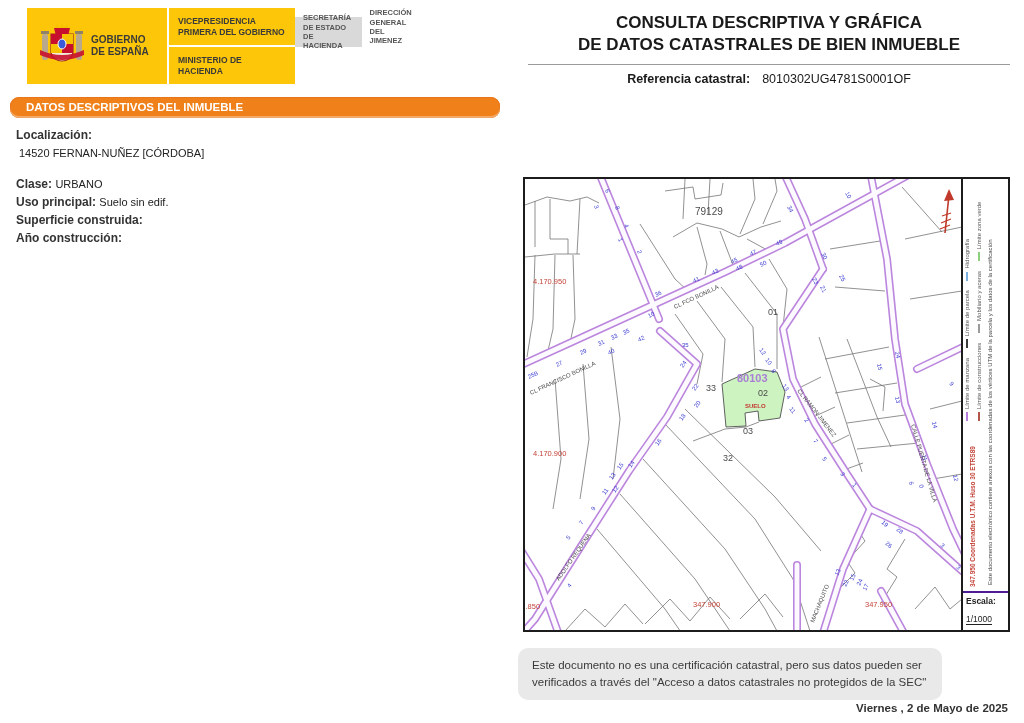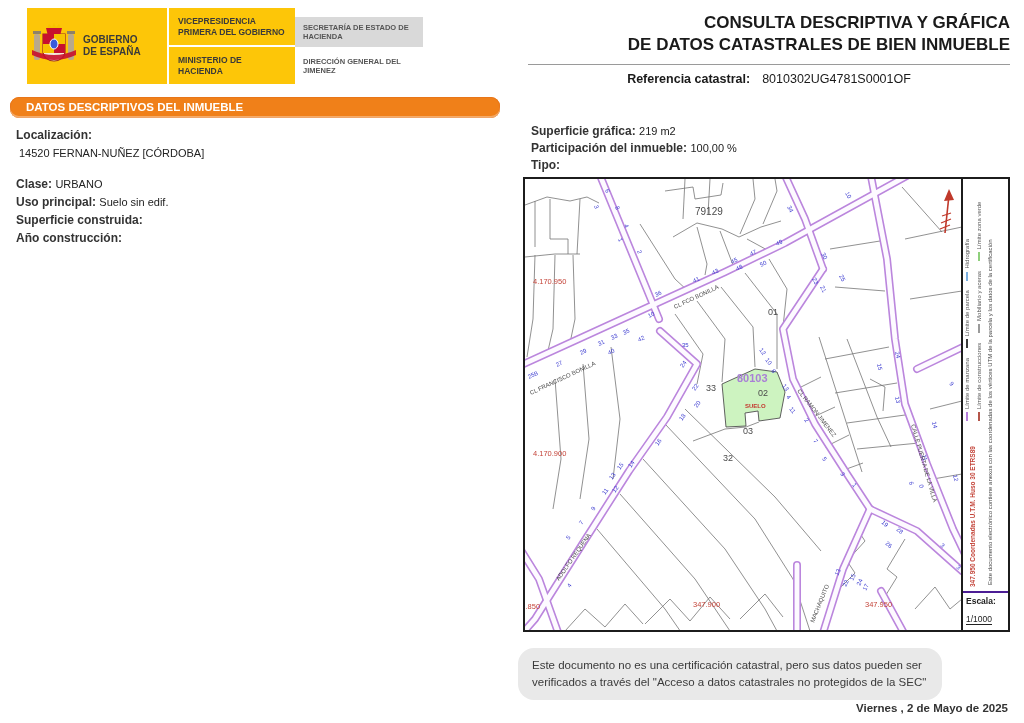--- a/index.html
+++ b/index.html
@@ -1,32 +1,32 @@
 <!DOCTYPE html>
 <html><head>
 <meta charset="utf-8">
 <style>
   html,body{margin:0;padding:0;}
   .page{position:relative;width:1024px;height:723px;background:#ffffff;overflow:hidden;
         font-family:"Liberation Sans",sans-serif;color:#222;}
 
   
   .gov-logo{position:absolute;left:27px;top:8px;height:76px;display:flex;}
-  .logo-a{width:140px;background:#fdc608;display:flex;align-items:center;padding-left:4px;box-sizing:border-box;}
+  .logo-a{width:140px;background:#fdc608;display:flex;align-items:center;padding-left:12px;box-sizing:border-box;}
   .gob-text{font-weight:bold;font-size:10px;line-height:1.25;color:#3a3a3a;margin-left:6px;}
   .logo-b{width:128px;background:#fdc608;border-left:2px solid #fff;display:flex;flex-direction:column;box-sizing:border-box;}
   .logo-b .cell{flex:1;display:flex;align-items:center;padding:0 9px;font-weight:bold;font-size:8.5px;line-height:1.25;color:#3a3a3a;}
   .logo-b .cell.top{border-bottom:2px solid #fff;}
-  .logo-c{width:128px;display:flex;flex-direction:column;box-sizing:border-box;}
+  .logo-c{width:128px;display:flex;box-sizing:border-box;}
   .logo-c .gray{background:#d9d9d9;margin-top:9px;height:30px;display:flex;align-items:center;padding:0 8px;font-weight:bold;font-size:7.5px;line-height:1.25;color:#555;}
   .logo-c .white{height:30px;display:flex;align-items:center;padding:0 8px;margin-top:4px;font-weight:bold;font-size:7.5px;line-height:1.25;color:#555;}
 
   
   .title-block{position:absolute;left:528px;top:12px;width:482px;text-align:center;color:#1a1a1a;}
-  .title-line{font-weight:bold;font-size:17px;line-height:1.32;text-align:right;}
+  .title-line{font-weight:bold;font-size:17px;line-height:1.32;}
   .ref-row{margin-top:7px;border-top:1px solid #9a9a9a;padding-top:7px;font-size:12.5px;}
   .ref-row .lbl{font-weight:bold;margin-right:12px;}
 
   
   .section-bar{position:absolute;height:21px;background:#f08019;border-radius:9px;color:#fff;
                font-weight:bold;font-size:11.5px;line-height:21px;padding-left:16px;box-sizing:border-box;
                box-shadow:inset 0 -2px 0 rgba(255,255,255,.35), inset 0 0 0 1px #e8761a;}
   .bar-left{left:10px;top:97px;width:490px;}
   .bar-right{left:518px;top:97px;width:490px;}
 
@@ -49,21 +49,21 @@
   .vtext{position:absolute;transform-origin:0 0;transform:rotate(-90deg);white-space:nowrap;color:#555;}
   .legend-row{font-size:6px;}
   .dash{display:inline-block;width:9px;height:2px;vertical-align:middle;margin:0 3px 1px 8px;}
   .coord-vtext{font-size:6.5px;color:#c4453a;font-weight:bold;}
   .cert-vtext{font-size:6px;color:#444;}
   .escala-box{position:absolute;left:0;right:0;bottom:0;height:39px;border-top:2px solid #4c1d95;padding:3px 3px;box-sizing:border-box;}
   .escala-box .el{font-weight:bold;font-size:8.5px;color:#222;}
   .escala-box .ev{font-size:8.5px;color:#222;border-bottom:1px solid #222;display:inline-block;margin-top:8px;}
 
   
-  .disclaimer{position:absolute;left:518px;top:648px;width:424px;background:#e9e9e9;border-radius:16px;
+  .disclaimer{position:absolute;left:518px;top:648px;width:424px;background:#e9e9e9;border-radius:10px;
               padding:9px 14px;font-size:11.5px;line-height:17px;color:#3a3a3a;box-sizing:border-box;}
   .doc-date{position:absolute;left:518px;top:702px;width:490px;text-align:right;font-size:11.5px;font-weight:bold;color:#333;}
 </style>
 </head>
 <body>
 
 <div class="page">
 
   <div class="gov-logo">
     <div class="logo-a">
@@ -110,25 +110,20 @@
   <div class="left-fields">
     <div class="b">Localización:</div>
     <div class="val" style="padding-left:3px">14520 FERNAN-NUÑEZ [CÓRDOBA]</div>
     <div class="gap"></div>
     <div><span class="b">Clase:</span> <span class="val">URBANO</span></div>
     <div><span class="b">Uso principal:</span> <span class="val">Suelo sin edif.</span></div>
     <div><span class="b">Superficie construida:</span> <span class="val"></span></div>
     <div><span class="b">Año construcción:</span> <span class="val"></span></div>
   </div>
 
-  <div class="right-fields">
-    <div><span class="b">Superficie gráfica:</span> <span class="val">219 m2</span></div>
-    <div><span class="b">Participación del inmueble:</span> <span class="val">100,00 %</span></div>
-    <div><span class="b">Tipo:</span> <span class="val"></span></div>
-  </div>
 
   <div class="map-figure">
     <svg id="map-svg" width="436" height="451" viewBox="0 0 436 451">
 
       <path d="M 10 22 L 10 68" fill="none" stroke="#757575" stroke-width="0.8" stroke-linejoin="round"></path>
         <path d="M 25 20 L 25 60 L 43 60 L 43 75" fill="none" stroke="#757575" stroke-width="0.8" stroke-linejoin="round"></path>
         <path d="M 55 20 L 52 75" fill="none" stroke="#757575" stroke-width="0.8" stroke-linejoin="round"></path>
         <path d="M 0 26 L 22 18 L 45 22 L 62 18 L 74 24" fill="none" stroke="#757575" stroke-width="0.8" stroke-linejoin="round"></path>
         <path d="M 0 78 L 30 75 L 55 75" fill="none" stroke="#757575" stroke-width="0.8" stroke-linejoin="round"></path>
         <path d="M 10 76 L 8 140 L 2 178" fill="none" stroke="#757575" stroke-width="0.8" stroke-linejoin="round"></path>

